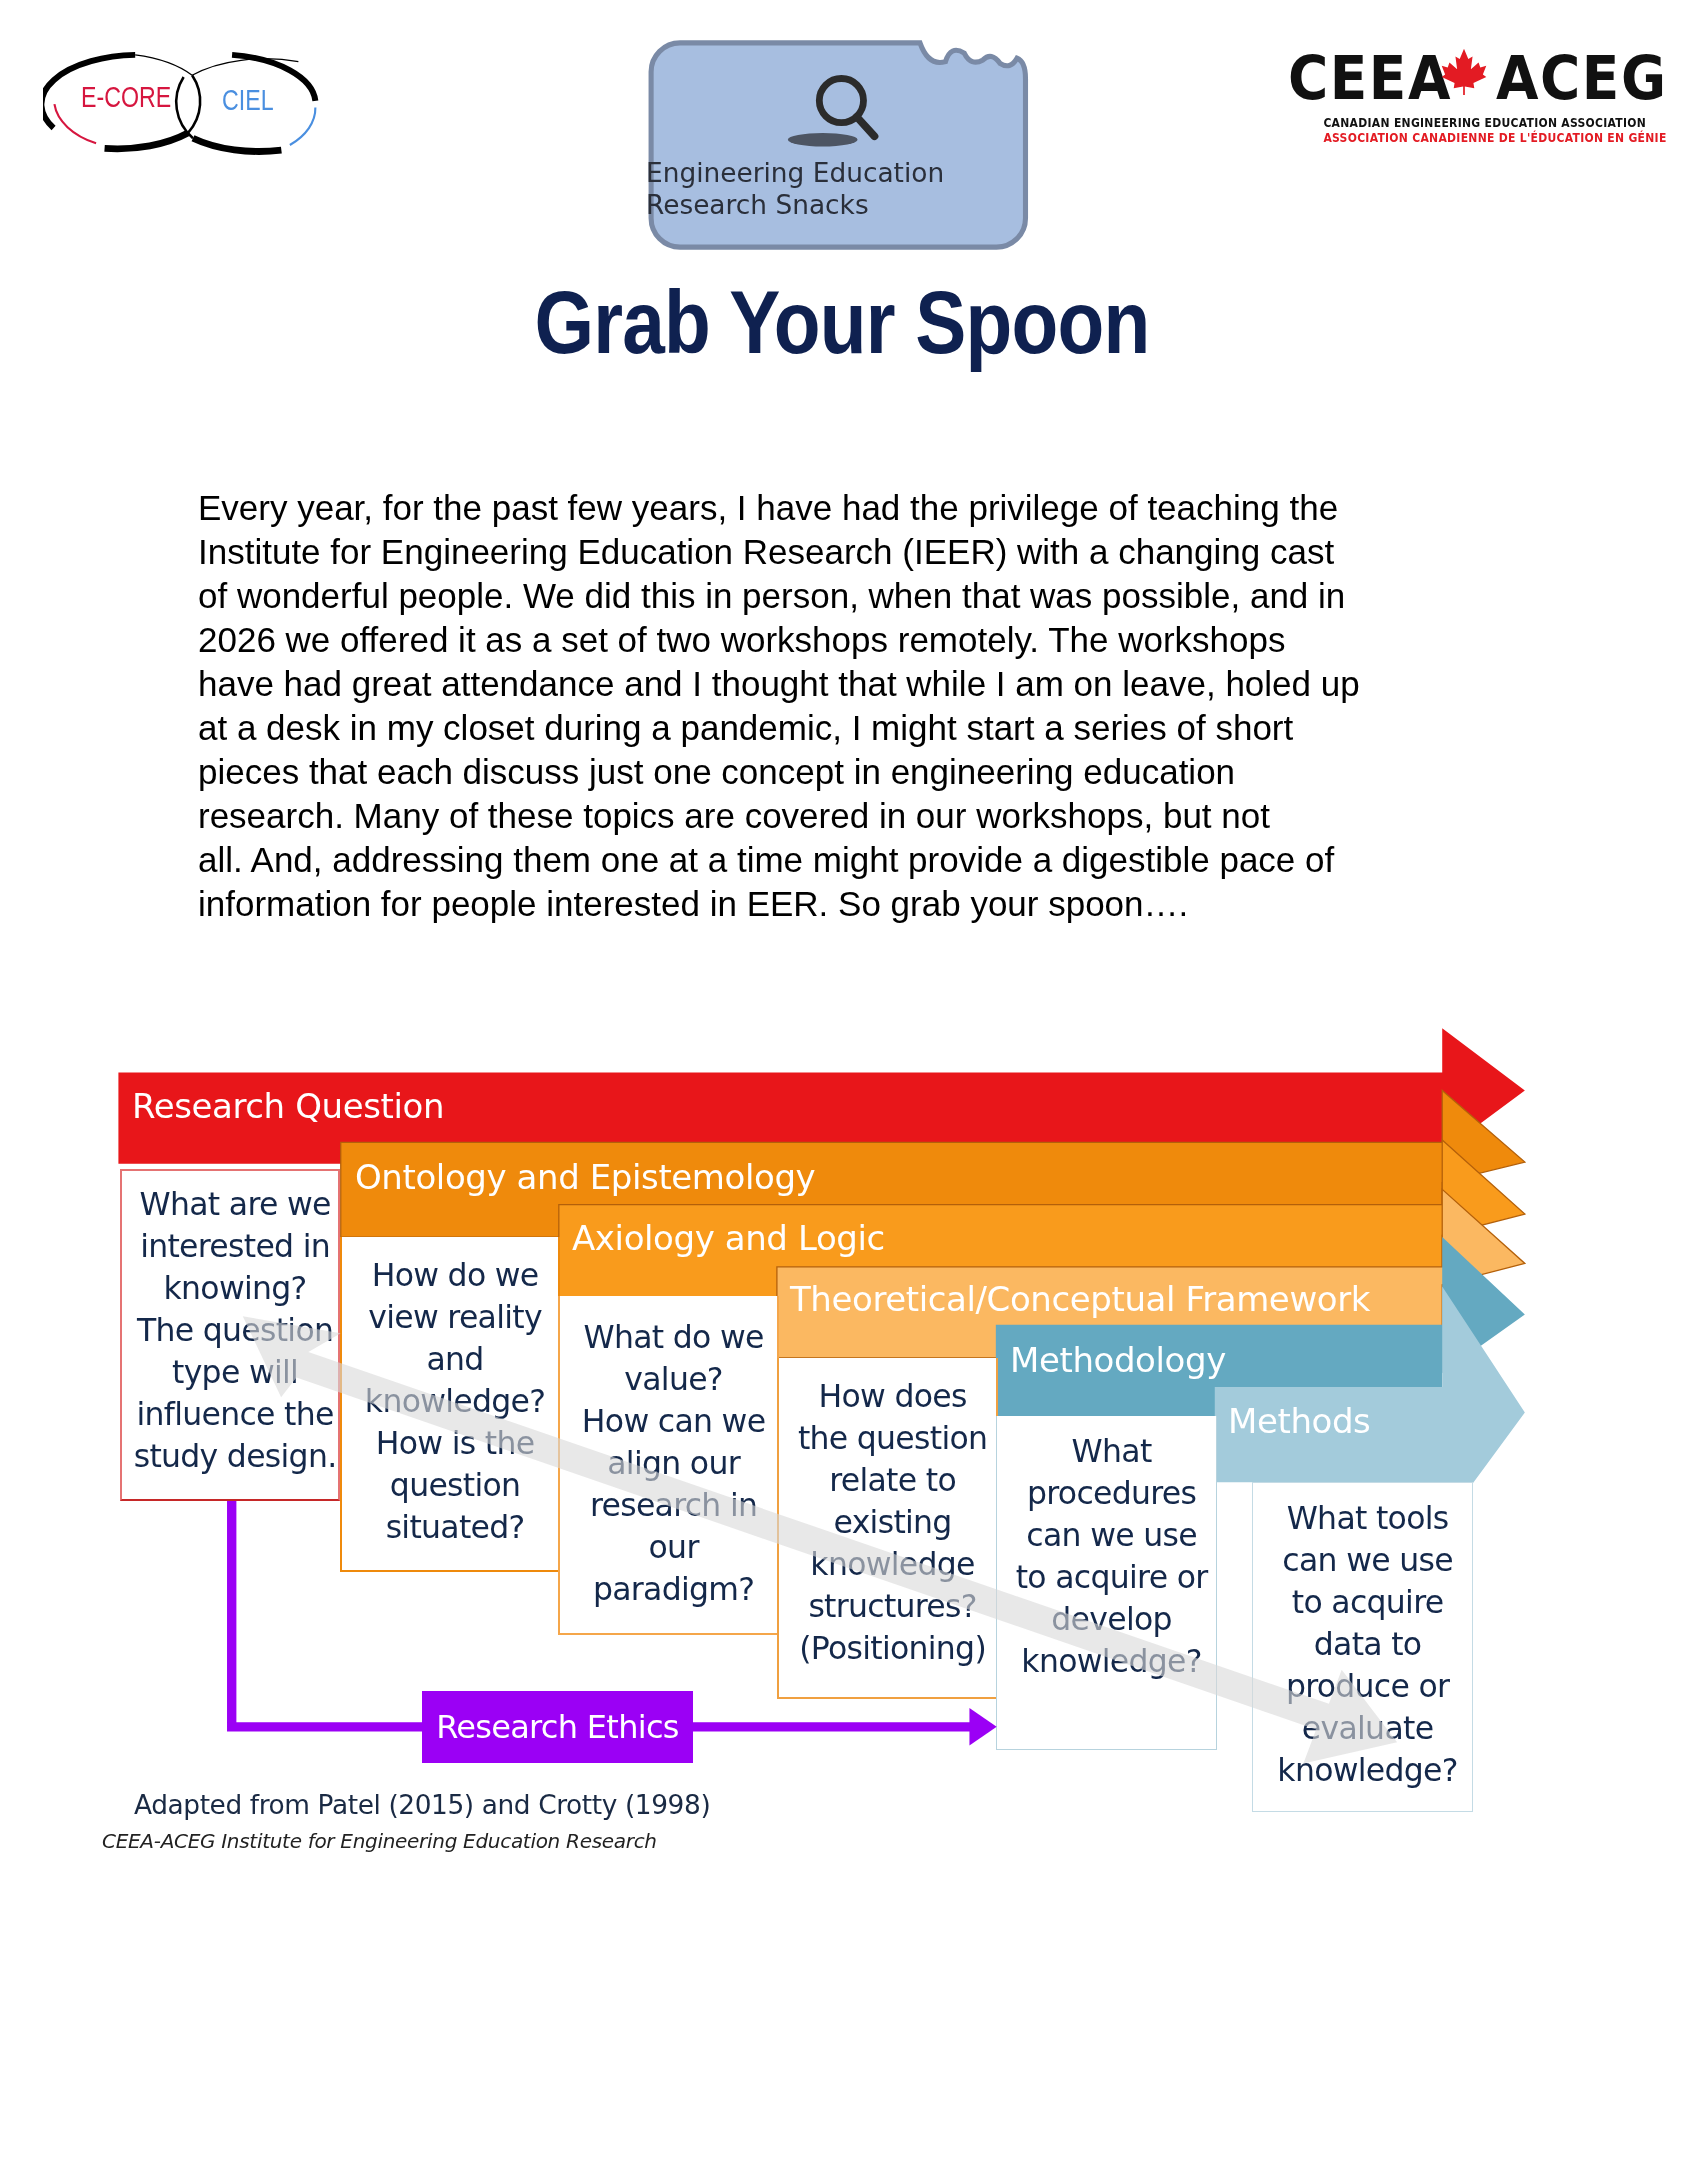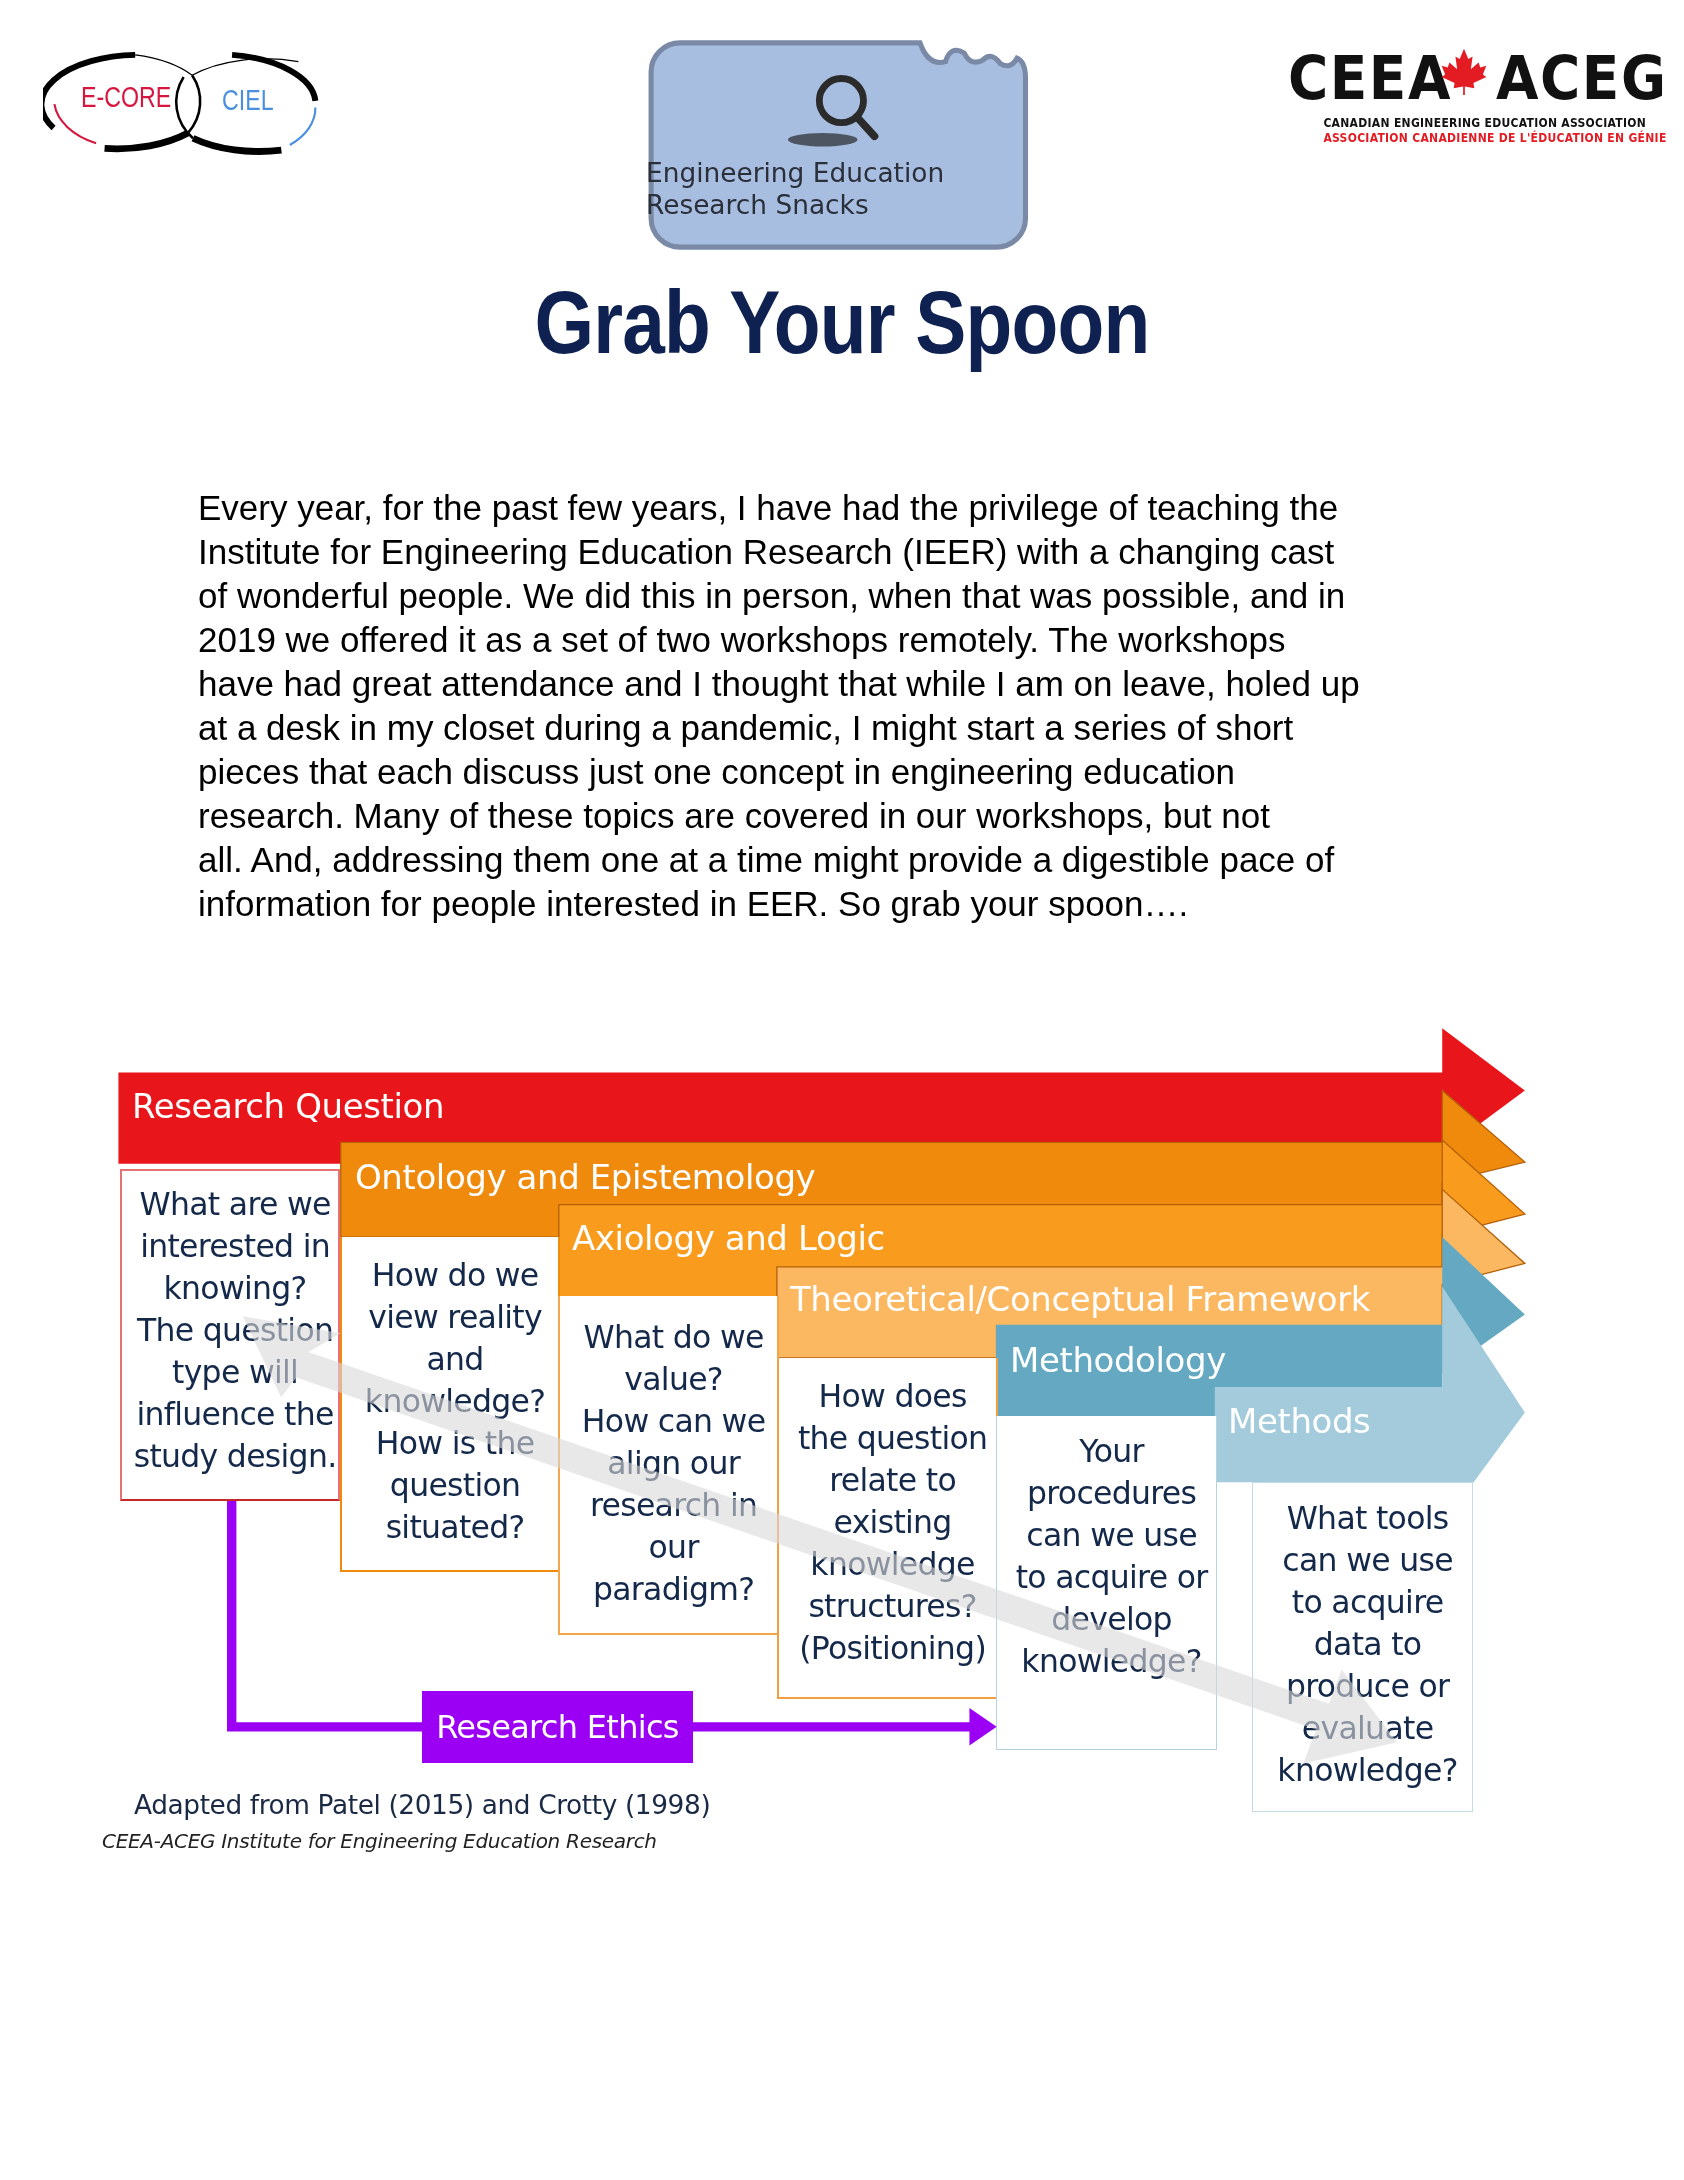--- a/index.html
+++ b/index.html
@@ -71,21 +71,21 @@
     <div class="ceea-sm" style="top:72px;color:#111;">CANADIAN ENGINEERING EDUCATION ASSOCIATION</div>
     <div class="ceea-sm" style="top:87px;color:#e31b23;">ASSOCIATION CANADIENNE DE L'ÉDUCATION EN GÉNIE</div>
   </div>
 
   <div id="title" class="abs">Grab Your Spoon</div>
 
   <div id="intro" class="abs">
     <span class="ln">Every year, for the past few years, I have had the privilege of teaching the</span>
     <span class="ln">Institute for Engineering Education Research (IEER) with a changing cast</span>
     <span class="ln">of wonderful people.  We did this in person, when that was possible, and in</span>
-    <span class="ln">2019 we offered it as a set of two workshops remotely.  The workshops</span>
+    <span class="ln">2026 we offered it as a set of two workshops remotely.  The workshops</span>
     <span class="ln">have had great attendance and I thought that while I am on leave, holed up</span>
     <span class="ln">at a desk in my closet during a pandemic, I might start a series of short</span>
     <span class="ln">pieces that each discuss just one concept in engineering education</span>
     <span class="ln">research.  Many of these topics are covered in our workshops, but not</span>
     <span class="ln">all.  And, addressing them one at a time might provide a digestible pace of</span>
     <span class="ln">information for people interested in EER.  So grab your spoon….</span>
   </div>
 
   <div id="diagram" class="abs">
     <svg id="diagram-svg" width="1685" height="2181" viewBox="0 0 1978 2560" style="position:absolute;left:0;top:0">
@@ -137,21 +137,21 @@
     <div class="qbox" id="qbox-3" style="left:777px;top:1358px;width:221px;height:341px;border:2.6px solid #f0a040;border-top:none;padding-top:17px;">
       <span class="ln">How does</span>
       <span class="ln">the question</span>
       <span class="ln">relate to</span>
       <span class="ln">existing</span>
       <span class="ln">knowledge</span>
       <span class="ln">structures?</span>
       <span class="ln">(Positioning)</span>
     </div>
     <div class="qbox" id="qbox-4" style="left:996px;top:1416px;width:221px;height:334px;border:1.7px solid #b7d3de;border-top:none;padding-top:13.6px;">
-      <span class="ln">Your</span>
+      <span class="ln">What</span>
       <span class="ln">procedures</span>
       <span class="ln">can we use</span>
       <span class="ln">to acquire or</span>
       <span class="ln">develop</span>
       <span class="ln">knowledge?</span>
     </div>
     <div class="qbox" id="qbox-5" style="left:1215px;top:1482px;width:221px;height:330px;border:1.7px solid #c4dbe5;padding-top:13.6px;margin-left:37px;">
       <span class="ln">What tools</span>
       <span class="ln">can we use</span>
       <span class="ln">to acquire</span>

